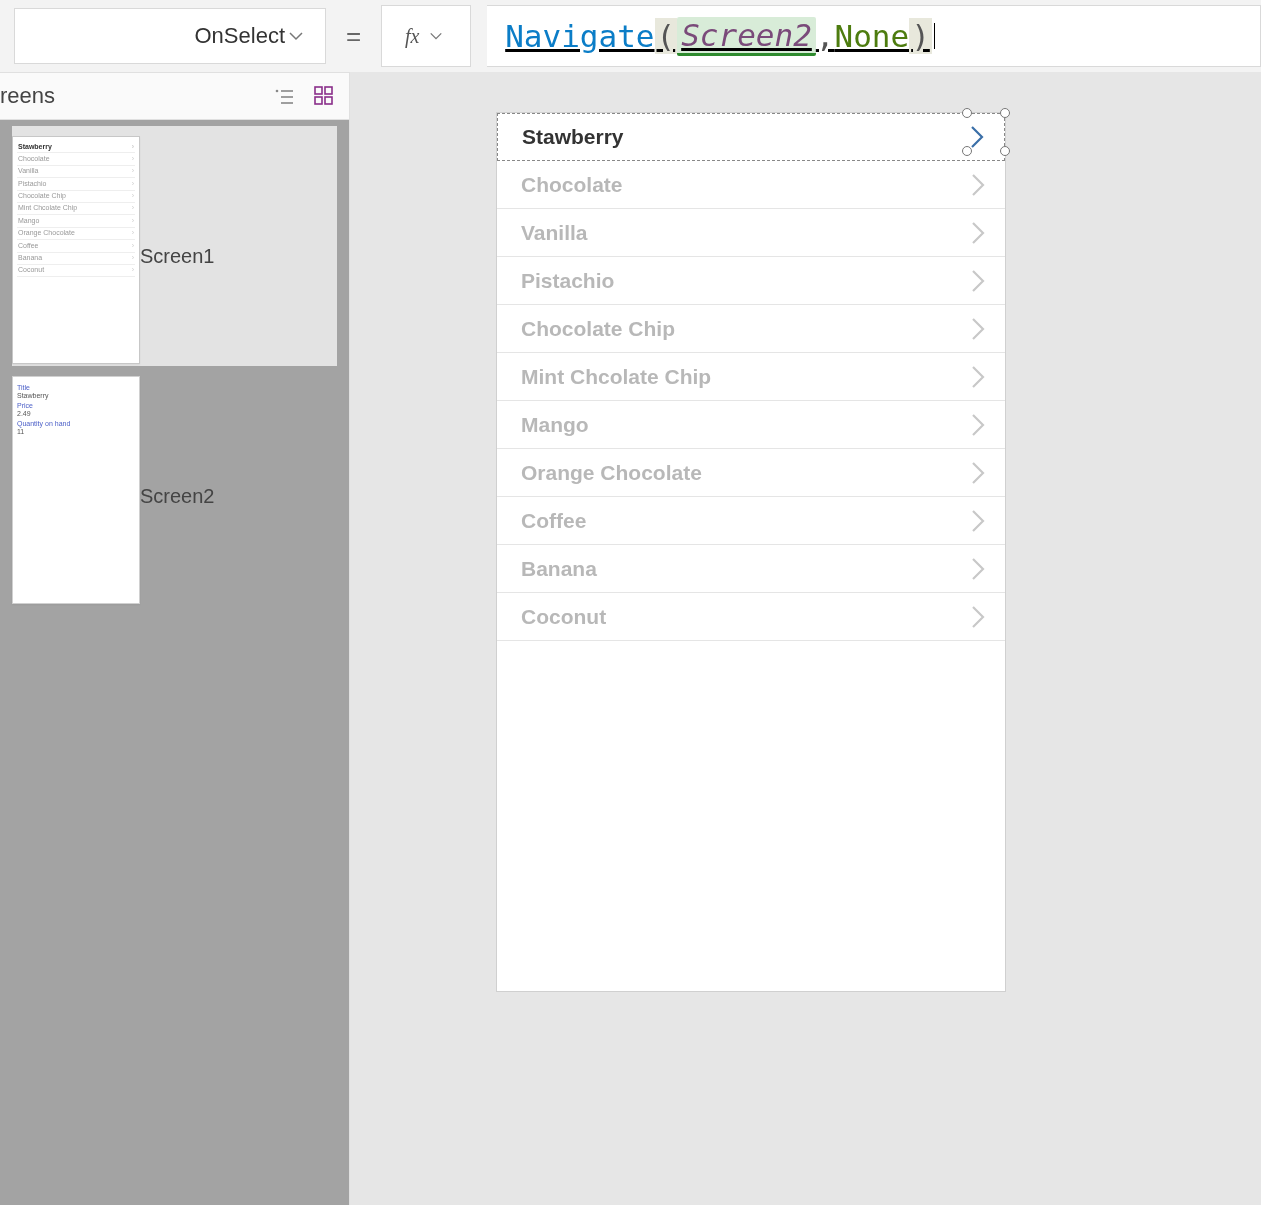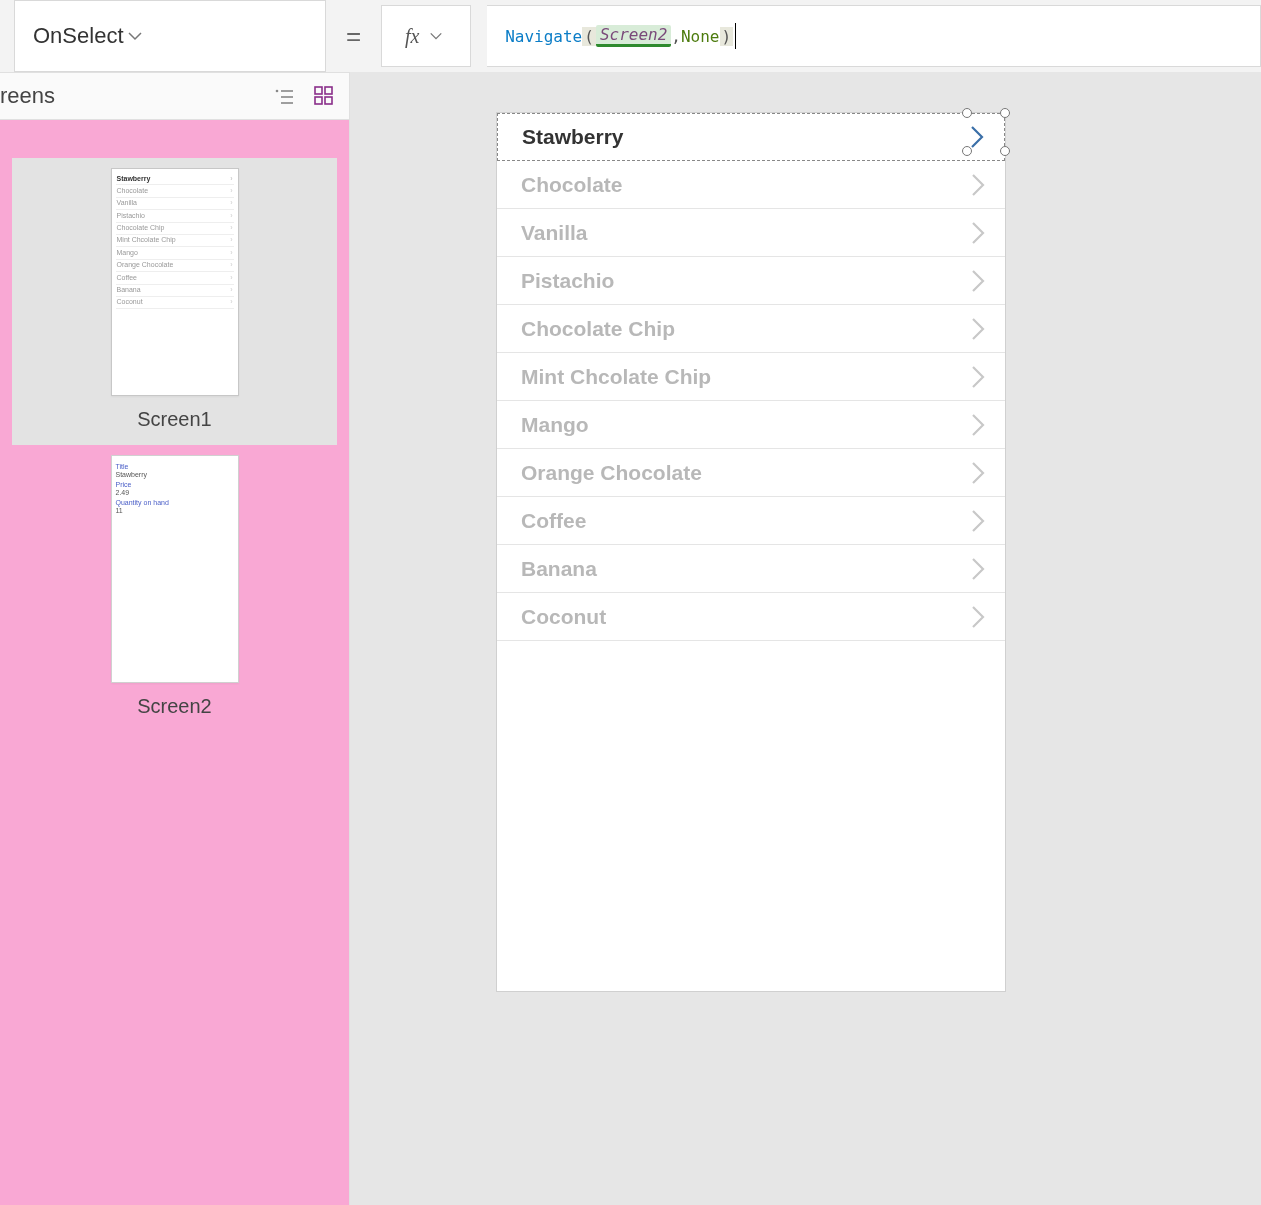--- a/index.html
+++ b/index.html
@@ -16,26 +16,26 @@
   .toprow {
     display: flex;
     align-items: center;
     height: 72px;
     background: #f3f3f3;
     padding: 10px 0 10px 14px;
     gap: 16px;
   }
   .property-select {
     width: 312px;
-    height: 72px;
+    height: 56px;
     background: #fff;
     border: 1px solid #d9d9d9;
     display: flex;
     align-items: center;
-    justify-content: flex-start;
+    justify-content: flex-end;
     padding: 0 18px;
     font-size: 22px;
     color: #333;
   }
   .equals {
     font-size: 26px;
     color: #666;
     padding: 0 4px;
   }
   .fx-box {
@@ -57,22 +57,23 @@
   .formula-input {
     flex: 1;
     height: 62px;
     background: #fff;
     border: 1px solid #d9d9d9;
     border-left: none;
     display: flex;
     align-items: center;
     padding: 0 18px;
     font-family: Consolas, monospace;
-    font-size: 16px;
+    font-size: 31px;
     white-space: pre;
+    text-decoration: underline;
   }
   .tok-fn { color: #0b7dc7; }
   .tok-paren { color: #555; background: #e8e8dc; padding: 0 2px;}
   .tok-arg {
     color: #7a4a7a;
     font-style: italic;
     background: #d8ecd8;
     border-bottom: 3px solid #2e8b2e;
     border-radius: 2px;
     padding: 0 4px;
@@ -90,25 +91,24 @@
 
   
   .mainarea {
     display: flex;
     height: calc(100% - 72px);
   }
 
   
   .left-panel {
     width: 350px;
-    background: #f9a8d4;
+    background: #a3a3a3;
     border-right: 1px solid #e0e0e0;
     display: flex;
     flex-direction: column;
-    gap: 32px;
   }
   .left-header {
     height: 48px;
     background: #fafafa;
     border-top: 1px solid #e0e0e0;
     border-bottom: 1px solid #e0e0e0;
     display: flex;
     align-items: center;
     justify-content: space-between;
     padding: 0 14px 0 0;
@@ -120,23 +120,23 @@
   .icon-grid rect { fill:none; stroke:#8a2f8a; stroke-width:1.6; }
 
   .thumbs {
     padding-top: 6px;
     display: flex;
     flex-direction: column;
     align-items: center;
   }
   .thumb-wrap {
     width: 325px;
-    padding: 10px 0 14px 0;
+    padding: 10px 0 2px 0;
     display:flex;
-    flex-direction:column;
+    flex-direction:row;
     align-items:center;
   }
   .thumb-wrap.selected {
     background: #e3e3e3;
   }
   .thumb {
     width: 128px;
     height: 228px;
     background: #fff;
     border: 1px solid #d0d0d0;

